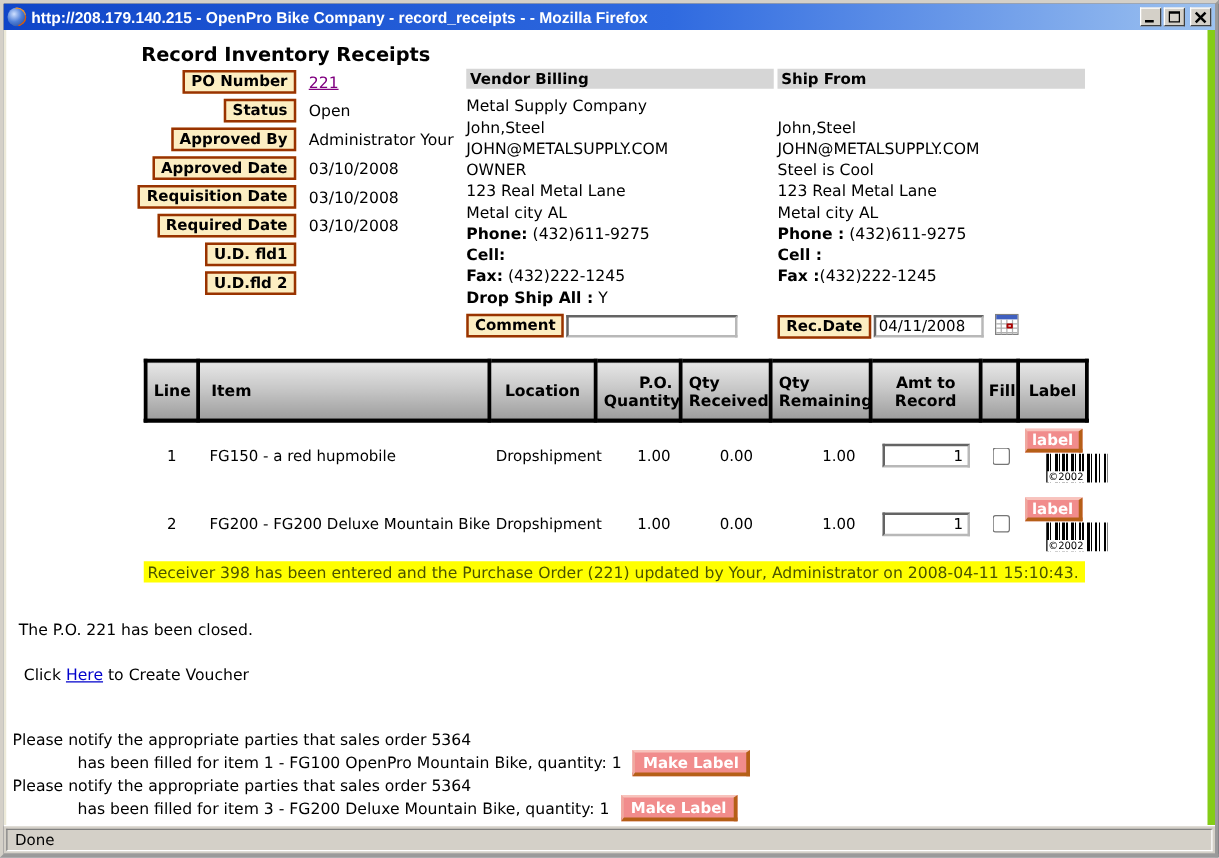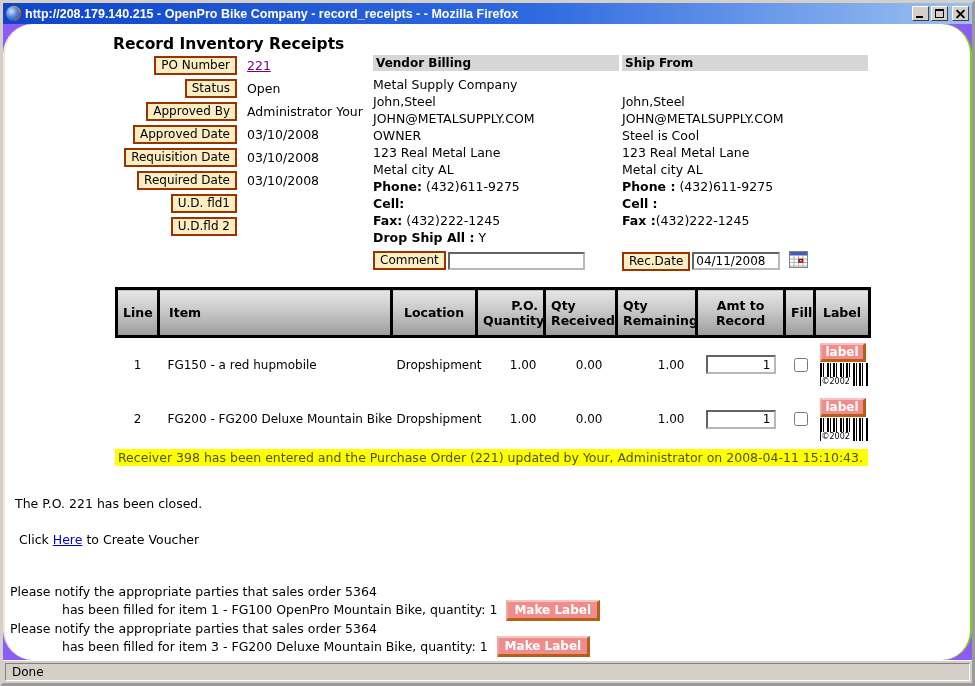--- a/index.html
+++ b/index.html
@@ -8,21 +8,21 @@
     width:975px; height:686px;
     font-family:"DejaVu Sans", sans-serif;
     background:#d4d0c8;
   }
   .window {
     width:975px; height:686px;
     border:3px solid #d4d0c8;
     border-right-color:#9a9a9a;
     border-bottom-color:#9a9a9a;
     display:flex; flex-direction:column;
-    background:#8b5cf6;
+    background:#0f172a;
   }
   
   .titlebar {
     height:21px; flex:0 0 21px;
     background:linear-gradient(90deg,#0f45c8 0%,#2f6ae0 55%,#9dc2f0 100%);
     display:flex; align-items:center;
     padding:0 3px; gap:4px;
   }
   .firefox-icon {
     width:15px; height:15px; border-radius:50%;
@@ -53,35 +53,35 @@
   .glyph-close::before, .glyph-close::after {
     content:""; position:absolute; left:2px; top:6px; width:11px; height:2px; background:#000;
   }
   .glyph-close::before { transform:rotate(45deg); }
   .glyph-close::after  { transform:rotate(-45deg); }
   .win-btn.close { margin-left:2px; }
 
   
   .content {
     position:relative; flex:1; background:#fff; overflow:hidden;
-    border-left:2px solid #ece9d8; border-right:2px solid #84cc16;border-radius:30px;
+    border-left:2px solid #ece9d8; border-right:6px solid #84cc16;
   }
   .page-title {
     position:absolute; left:108px; top:11px;
     font-size:15.5px; font-weight:bold; color:#000;
   }
 
   
   .fields { position:absolute; left:0; top:30px; width:370px; }
   .field-row { display:flex; align-items:center; height:23px; }
   .field-label-cell { width:232px; display:flex; justify-content:flex-end; }
   .field-btn {
     background:#fcEEc2; background:#fceec2;
     border:2px solid #993300;
-    font-weight:normal; font-size:12px; color:#000;
+    font-weight:bold; font-size:12px; color:#000;
     padding:1px 5px; line-height:13px;
     font-family:"DejaVu Sans", sans-serif; cursor:pointer;
     white-space:nowrap;
   }
   .field-value { margin-left:10px; font-size:12.5px; white-space:nowrap; }
   a.visited-link { color:#800080; text-decoration:underline; }
   a.blue-link { color:#0000cc; text-decoration:underline; }
 
   
   .addr-col { position:absolute; top:31px; width:246px; font-size:12.5px; }
@@ -145,20 +145,21 @@
     border-right-width:3px; border-bottom-width:3px;
     padding:0 4px; cursor:pointer; line-height:14px;
   }
   .barcode {
     width:49px; height:23px; margin-top:1px; position:relative;
     background:repeating-linear-gradient(90deg,
       #000 0px, #000 2px, #fff 2px, #fff 3px,
       #000 3px, #000 4px, #fff 4px, #fff 7px,
       #000 7px, #000 9px, #fff 9px, #fff 10px,
       #000 10px, #000 11px, #fff 11px, #fff 13px);
+    margin-left:17px;
   }
   .barcode-caption {
     position:absolute; left:1px; bottom:0;
     background:#fff; font-size:8px; line-height:9px; padding:0 1px;
     font-family:"DejaVu Sans", sans-serif;
   }
 
   
   .highlight-msg {
     position:absolute; left:110px; top:425px; width:753px;

